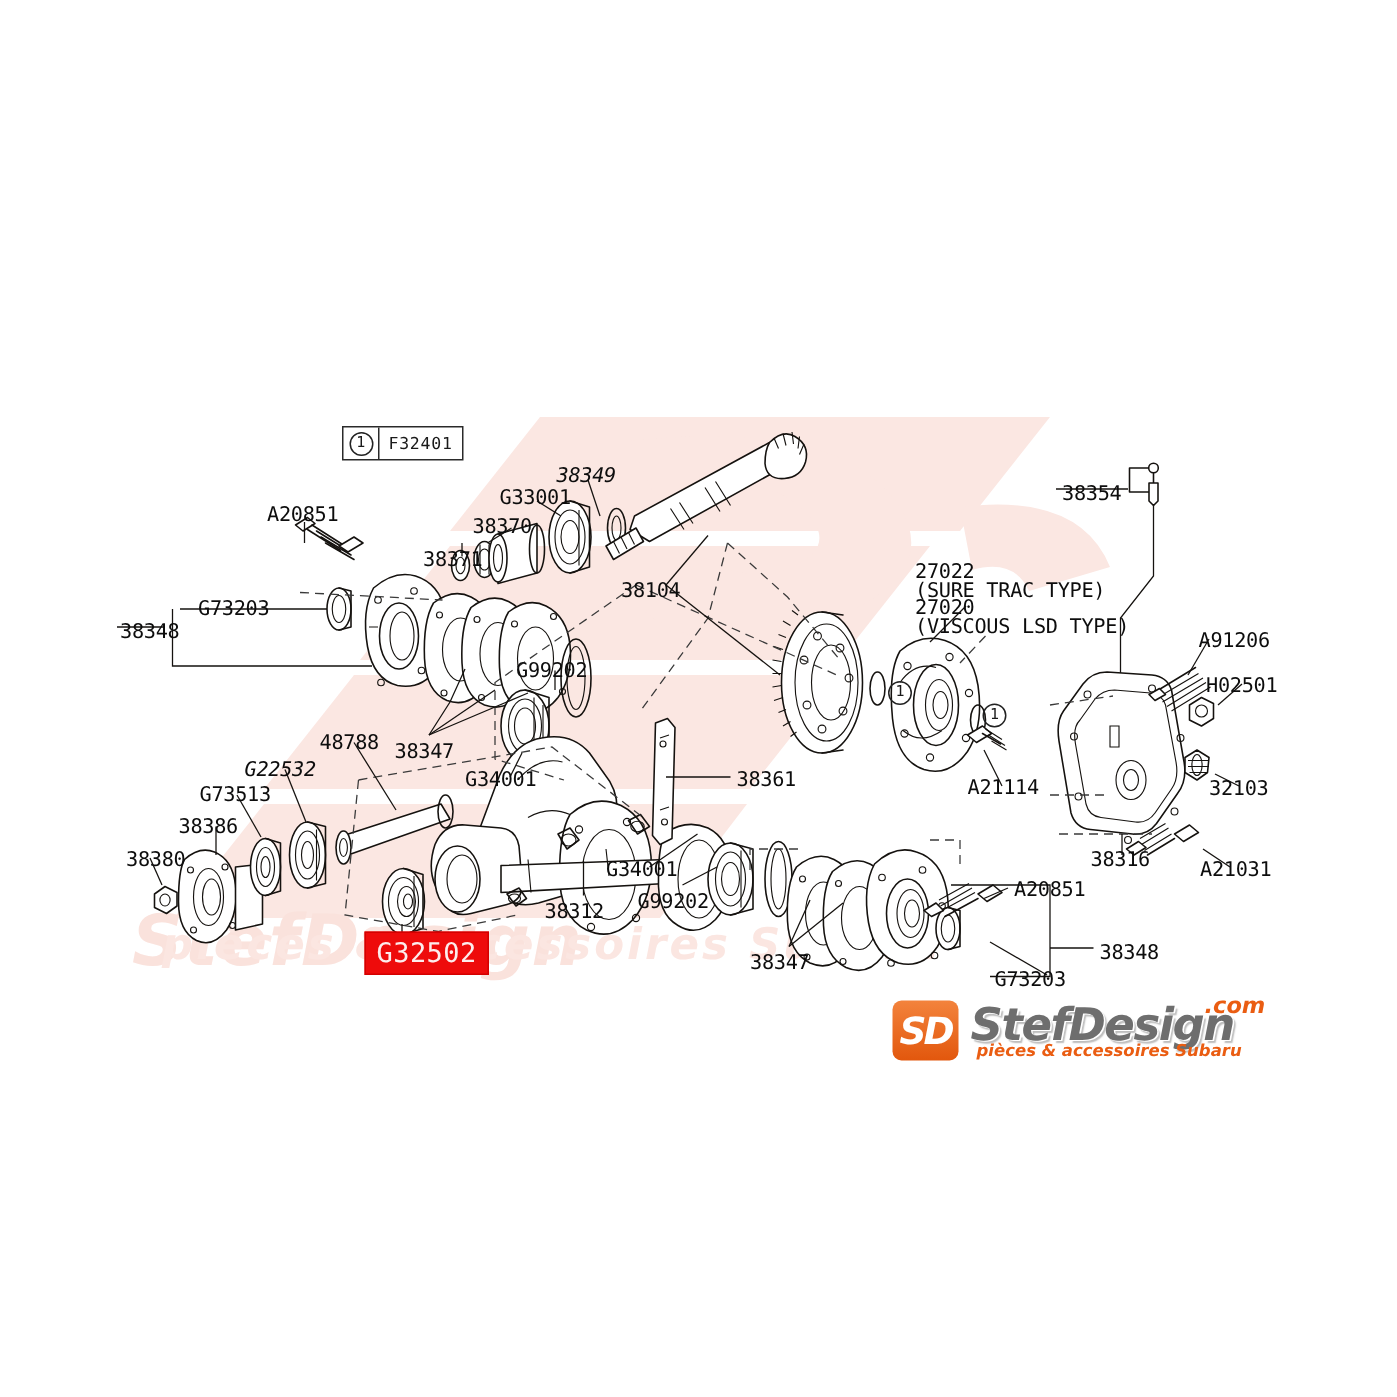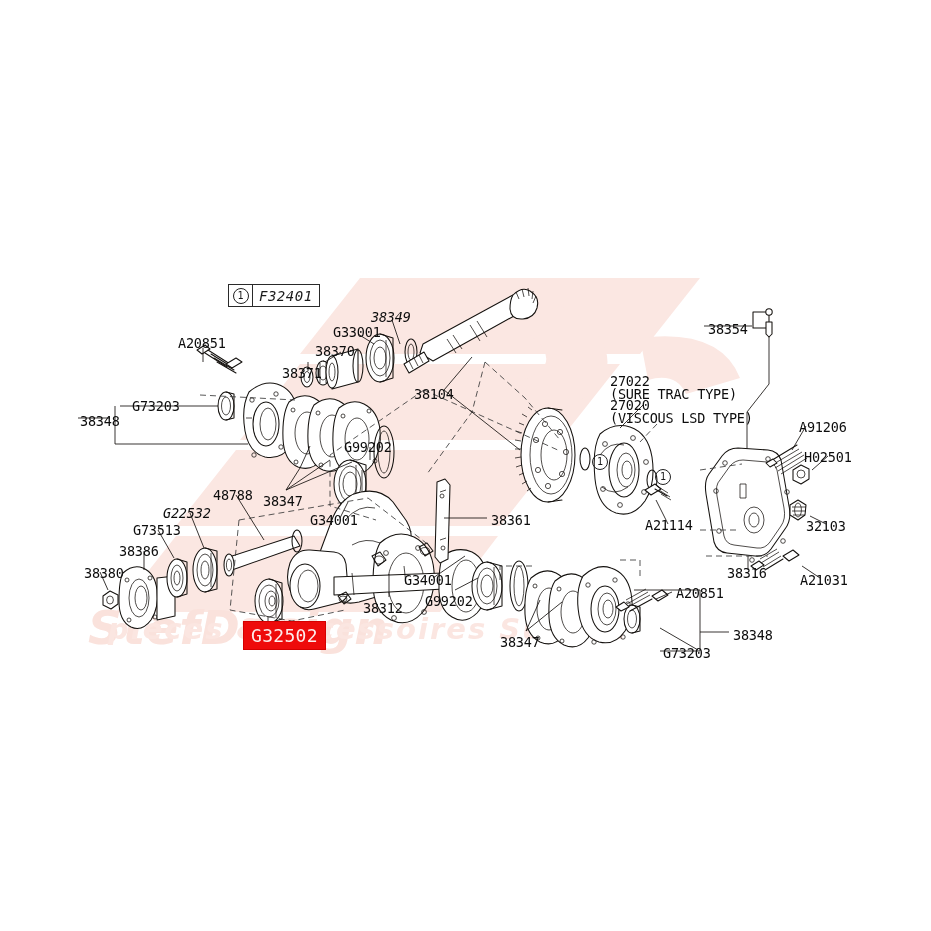--- a/index.html
+++ b/index.html
@@ -44,21 +44,21 @@
     position:absolute;left:228px;top:284px;
     display:flex;align-items:stretch;
     border:1.2px solid #2a2a2a;background:#fff;height:21px;
   }
   #idxbox .cell1{
     width:23px;display:flex;align-items:center;justify-content:center;
     border-right:1.2px solid #2a2a2a;
   }
   #idxbox .cell2{
     padding:0 6px;display:flex;align-items:center;
-    font-size:14px;letter-spacing:0.5px;font-style:italic;
+    font-size:11px;letter-spacing:0.5px;
   }
   .circnum{
     display:inline-flex;align-items:center;justify-content:center;
     width:14px;height:14px;border:1.1px solid #222;border-radius:50%;
     font-size:10px;line-height:1;font-family:"DejaVu Sans Mono",monospace;
   }
   .cmark{position:absolute;}
 
   
   #hl{
@@ -556,14 +556,20 @@
   <div class="lbl" style="left:708px;top:322px;">38354</div>
   <div class="lbl" style="left:782px;top:420px;margin-left:17px;">A91206</div>
   <div class="lbl" style="left:804px;top:450px;">H02501</div>
   <div class="lbl" style="left:806px;top:519px;">32103</div>
   <div class="lbl" style="left:727px;top:566px;">38316</div>
   <div class="lbl" style="left:800px;top:573px;">A21031</div>
   <div class="lbl" style="left:645px;top:518px;">A21114</div>
 
   <div id="hl">G32502</div>
 
+  <div id="logo">
+    <div class="badge">SD</div>
+    <div class="word">StefDesign</div>
+    <div class="dotcom">.com</div>
+    <div class="tag">pièces &amp; accessoires Subaru</div>
+  </div>
 
 </div>
 
 </body></html>

